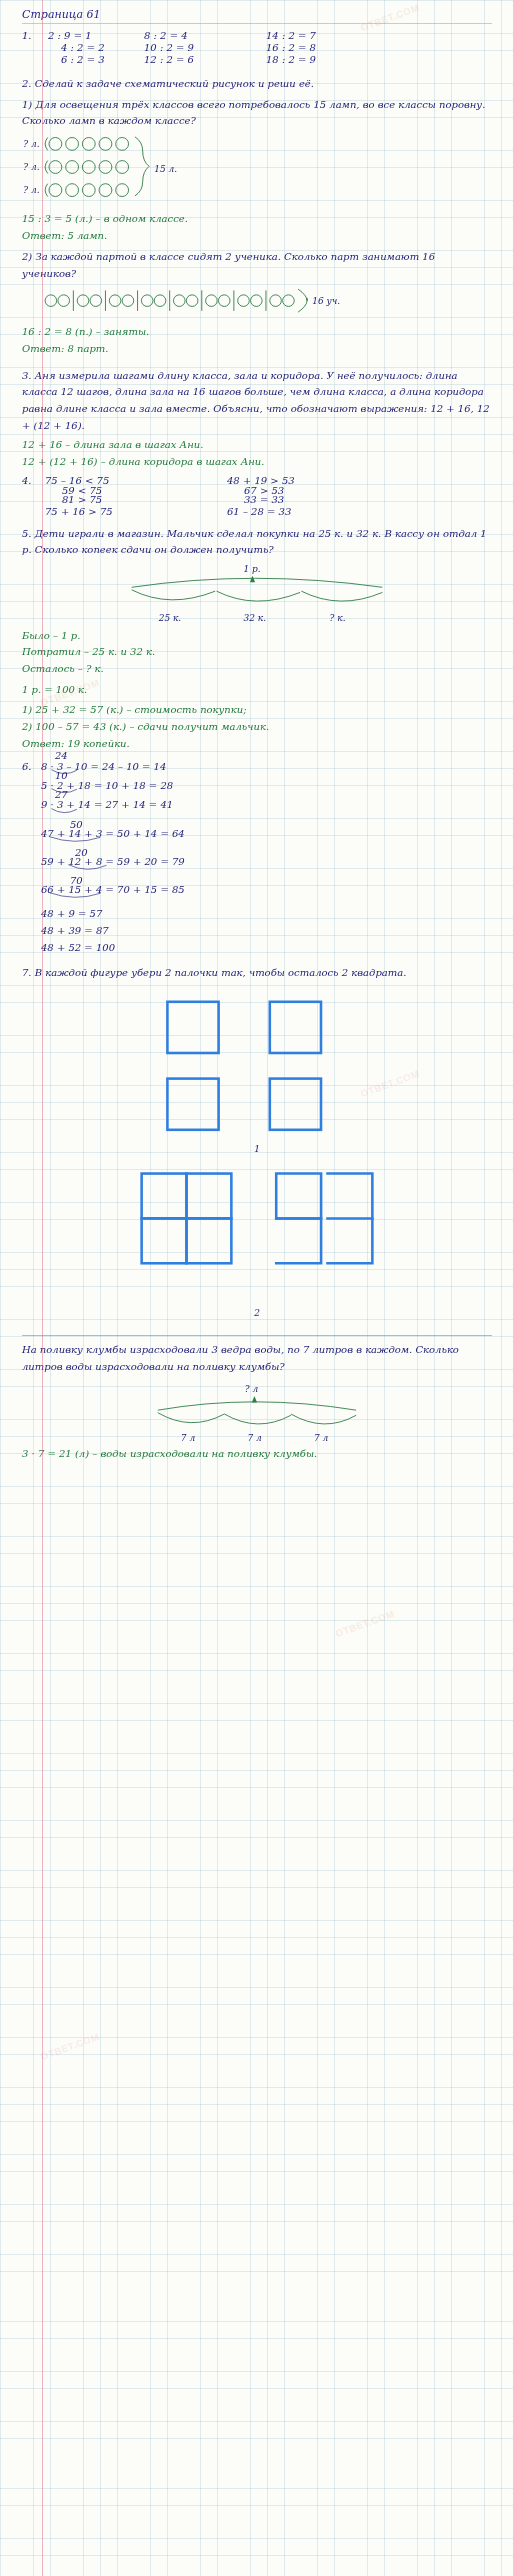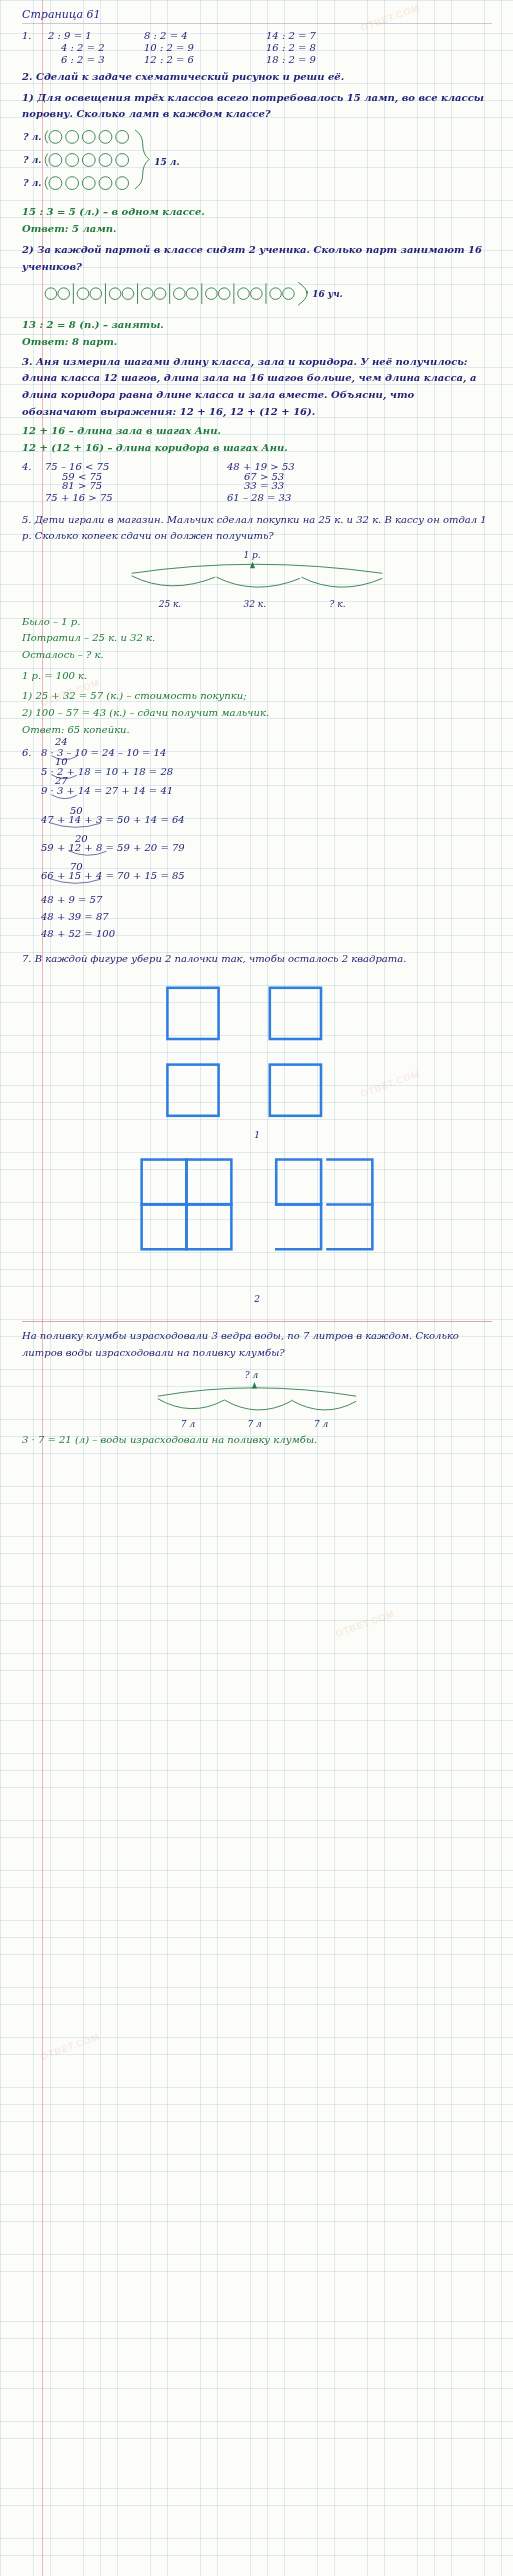--- a/index.html
+++ b/index.html
@@ -56,21 +56,21 @@
     margin:2.6px 0 5.1px 0;
   }
   .task{margin:0 0 2.6px 0;}
   .task p{margin:0;}
   table.cols{border-collapse:collapse;}
   table.cols td{
     font-style:italic;font-size:10px;color:#22237a;
     padding:0.6px 0;
     white-space:nowrap;
   }
-  .sect{margin-top:3px;font-weight:bold;}
+  .sect{margin-top:10px;}
   svg{display:block;}
   .centerrow{display:flex;justify-content:center;}
   .tiny{font-size:10px;font-style:italic;}
   .figcap{font-style:italic;font-size:9px;color:#22237a;text-align:center;}
   .bottom-rule{border:0;border-top:0.6px solid rgba(200,90,130,.55);margin:16.7px 0 6.4px 0;}
   .rowflex{display:flex;align-items:flex-start;}
 </style>
 </head>
 <body>
 
@@ -191,21 +191,21 @@
             <line x1="280" y1="8" x2="280" y2="40"></line>
             <line x1="330" y1="8" x2="330" y2="40"></line>
             <line x1="380" y1="8" x2="380" y2="40"></line>
             <path d="M430 6 q14 10 14 18 q0 -8 0 0 q0 8 -14 18"></path>
           </g>
         </g>
         <text x="452" y="30" font-family="DejaVu Serif" font-style="italic" font-size="14" fill="#22237a">16 уч.</text>
       </svg>
     </div>
 
-    <p class="hand green">13 : 2 = 8 (п.) – заняты.</p>
+    <p class="hand green">16 : 2 = 8 (п.) – заняты.</p>
     <p class="hand green">Ответ: 8 парт.</p>
   </div>
 
   <div class="task sect">
     <p class="hand">
       <span>3.</span>
       <span>Аня измерила шагами длину класса, зала и коридора. У неё получилось: длина класса 12 шагов, длина зала на 16 шагов больше, чем длина класса, а длина коридора равна длине класса и зала вместе. Объясни, что обозначают выражения: 12 + 16, 12 + (12 + 16).</span>
     </p>
     <p class="hand green" style="margin-top:2.6px;">12 + 16 – длина зала в шагах Ани.</p>
     <p class="hand green">12 + (12 + 16) – длина коридора в шагах Ани.</p>
@@ -248,21 +248,21 @@
         <text x="348" y="88" font-family="DejaVu Serif" font-style="italic" font-size="14" fill="#22237a">? к.</text>
       </svg>
     </div>
 
     <p class="hand green" style="margin-top:1.3px;">Было – 1 р.</p>
     <p class="hand green">Потратил – 25 к. и 32 к.</p>
     <p class="hand green">Осталось – ? к.</p>
     <p class="hand green" style="margin-top:3.9px;">1 р. = 100 к.</p>
     <p class="hand green" style="margin-top:3.9px;">1) 25 + 32 = 57 (к.) – стоимость покупки;</p>
     <p class="hand green">2) 100 – 57 = 43 (к.) – сдачи получит мальчик.</p>
-    <p class="hand green">Ответ: 65 копейки.</p>
+    <p class="hand green">Ответ: 19 копейки.</p>
   </div>
 
   <div class="task" style="margin-top:1.3px;">
     <div style="position:relative;height:193px;">
       <div class="hand" style="position:absolute;left:0;top:3.9px;">
         <span>6.</span>
       </div>
 
       <div class="hand tiny" style="position:absolute;left:33px;top:-6.4px;">24</div>
       <div class="hand" style="position:absolute;left:19px;top:3.9px;">8 · 3 – 10 = 24 – 10 = 14</div>

